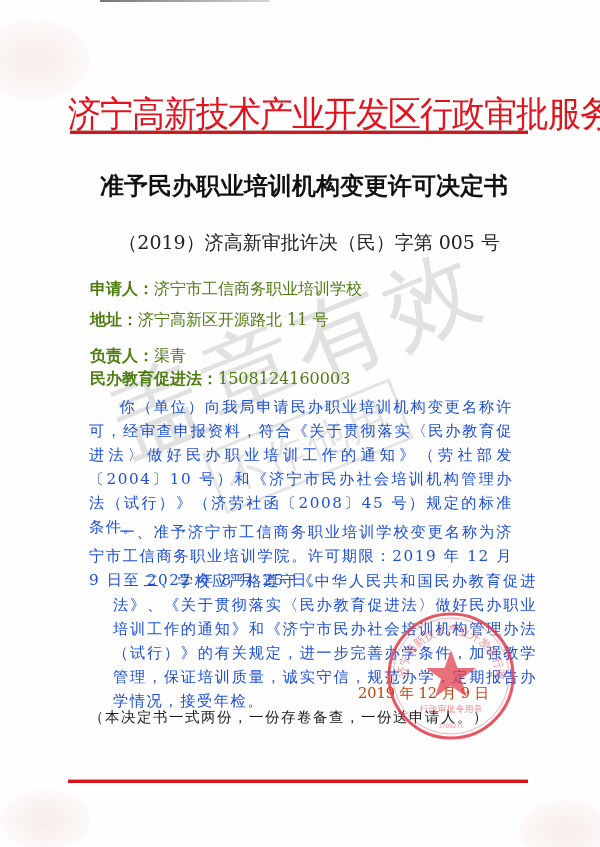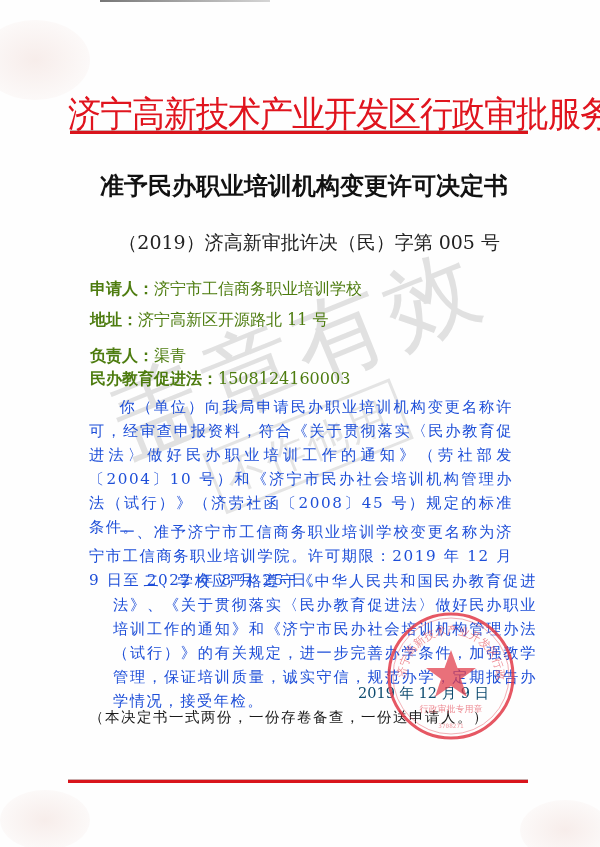--- a/index.html
+++ b/index.html
@@ -103,21 +103,21 @@
     .para1 { top: 395px; }
     .para2 { top: 520px; }
     .para3 { top: 569px; margin-left: 24px; }
     .indent { text-indent: 2em; }
 
     .date {
       position: absolute;
       left: 358px; top: 684px;
       font-size: 14.5px;
       white-space: nowrap;
-      color: #0c4a6e;
+      color: #c2410c;
       z-index: 3;
     }
     .note {
       position: absolute;
       left: 89px; top: 708px;
       font-size: 14.5px;
       letter-spacing: 1.5px;
       white-space: nowrap;
       color: #1a1a1a;
       z-index: 3;

